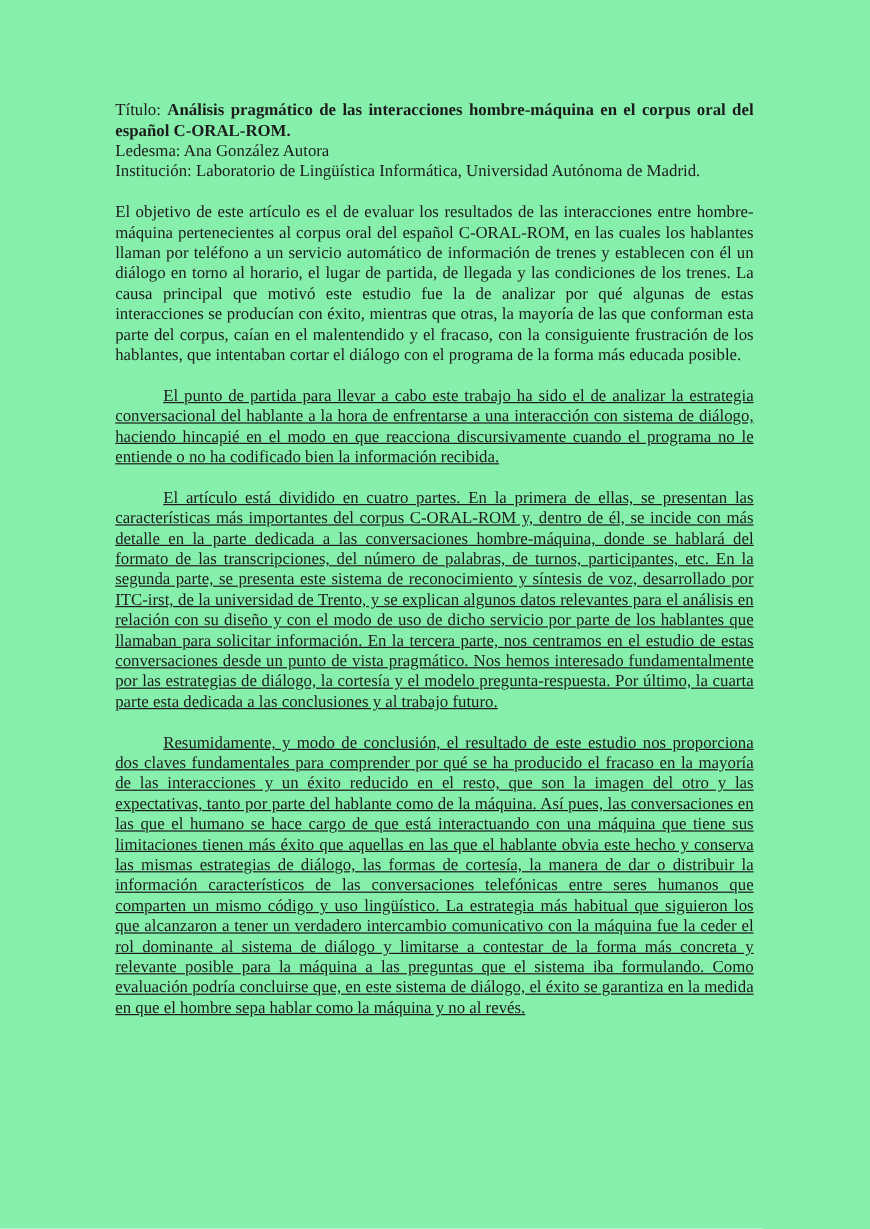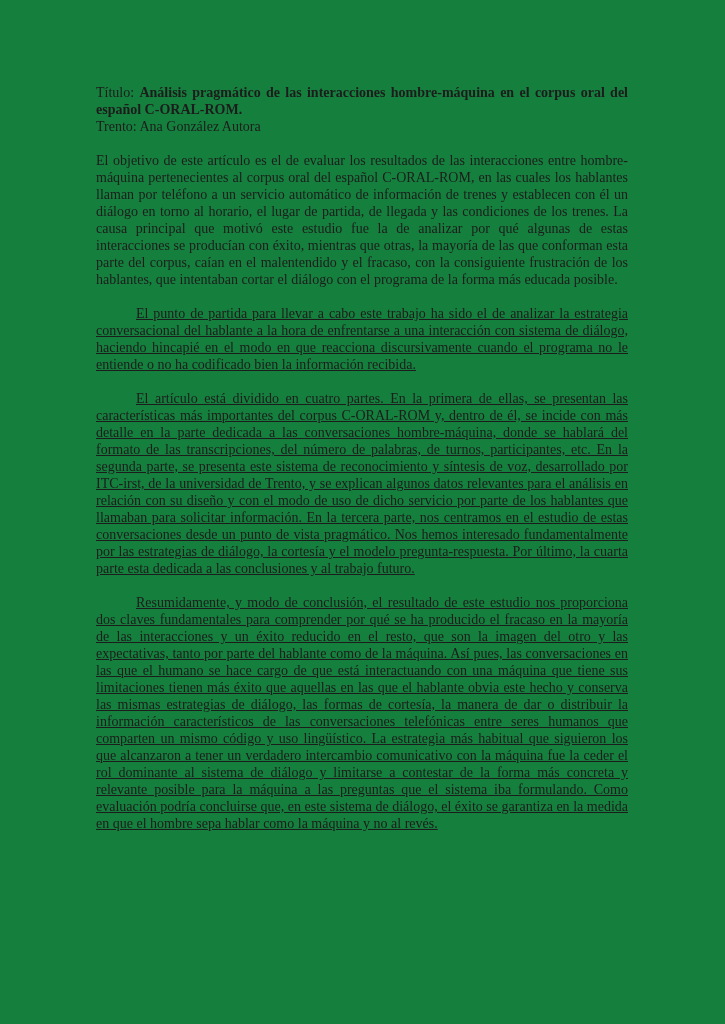--- a/index.html
+++ b/index.html
@@ -11,21 +11,21 @@
     width: 725px;
     height: 1024px;
     overflow: hidden;
     font-family: "Liberation Serif", "DejaVu Serif", serif;
   }
   .page {
     box-sizing: border-box;
     width: 725px;
     height: 1024px;
     padding: 84px 97px 0 96px;
-    background: #15803d;
+    background: #86efac;
     color: #1c1c1c;
   }
   .doc {
     font-size: 14px;
     line-height: 17px;
     text-align: justify;
   }
   .header-block {
     margin: 0 0 17px 0;
   }
@@ -43,21 +43,22 @@
   .body-par:last-child { margin-bottom: 0; }
 </style>
 </head>
 <body>
 
 <div class="page">
   <div class="doc">
 
     <div class="header-block">
       <p><span>Título:</span> <span class="bold">Análisis pragmático de las interacciones hombre-máquina en el corpus oral del español C-ORAL-ROM.</span></p>
-      <p><span>Trento:</span> <span>Ana González Autora</span></p>
+      <p><span>Ledesma:</span> <span>Ana González Autora</span></p>
+      <p><span>Institución:</span> <span>Laboratorio de Lingüística Informática, Universidad Autónoma de Madrid.</span></p>
     </div>
 
     <p class="body-par">El objetivo de este artículo es el de evaluar los resultados de las interacciones entre hombre-máquina pertenecientes al corpus oral del español C-ORAL-ROM, en las cuales los hablantes llaman por teléfono a un servicio automático de información de trenes y establecen con él un diálogo en torno al horario, el lugar de partida, de llegada y las condiciones de los trenes. La causa principal que motivó este estudio fue la de analizar por qué algunas de estas interacciones se producían con éxito, mientras que otras, la mayoría de las que conforman esta parte del corpus, caían en el malentendido y el fracaso, con la consiguiente frustración de los hablantes, que intentaban cortar el diálogo con el programa de la forma más educada posible.</p>
 
     <p class="body-par indent">El punto de partida para llevar a cabo este trabajo ha sido el de analizar la estrategia conversacional del hablante a la hora de enfrentarse a una interacción con sistema de diálogo, haciendo hincapié en el modo en que reacciona discursivamente cuando el programa no le entiende o no ha codificado bien la información recibida.</p>
 
     <p class="body-par indent">El artículo está dividido en cuatro partes. En la primera de ellas, se presentan las características más importantes del corpus C-ORAL-ROM y, dentro de él, se incide con más detalle en la parte dedicada a las conversaciones hombre-máquina, donde se hablará del formato de las transcripciones, del número de palabras, de turnos, participantes, etc. En la segunda parte, se presenta este sistema de reconocimiento y síntesis de voz, desarrollado por ITC-irst, de la universidad de Trento, y se explican algunos datos relevantes para el análisis en relación con su diseño y con el modo de uso de dicho servicio por parte de los hablantes que llamaban para solicitar información. En la tercera parte, nos centramos en el estudio de estas conversaciones desde un punto de vista pragmático. Nos hemos interesado fundamentalmente por las estrategias de diálogo, la cortesía y el modelo pregunta-respuesta. Por último, la cuarta parte esta dedicada a las conclusiones y al trabajo futuro.</p>
 
     <p class="body-par indent">Resumidamente, y modo de conclusión, el resultado de este estudio nos proporciona dos claves fundamentales para comprender por qué se ha producido el fracaso en la mayoría de las interacciones y un éxito reducido en el resto, que son la imagen del otro y las expectativas, tanto por parte del hablante como de la máquina. Así pues, las conversaciones en las que el humano se hace cargo de que está interactuando con una máquina que tiene sus limitaciones tienen más éxito que aquellas en las que el hablante obvia este hecho y conserva las mismas estrategias de diálogo, las formas de cortesía, la manera de dar o distribuir la información característicos de las conversaciones telefónicas entre seres humanos que comparten un mismo código y uso lingüístico. La estrategia más habitual que siguieron los que alcanzaron a tener un verdadero intercambio comunicativo con la máquina fue la ceder el rol dominante al sistema de diálogo y limitarse a contestar de la forma más concreta y relevante posible para la máquina a las preguntas que el sistema iba formulando. Como evaluación podría concluirse que, en este sistema de diálogo, el éxito se garantiza en la medida en que el hombre sepa hablar como la máquina y no al revés.</p>
 

